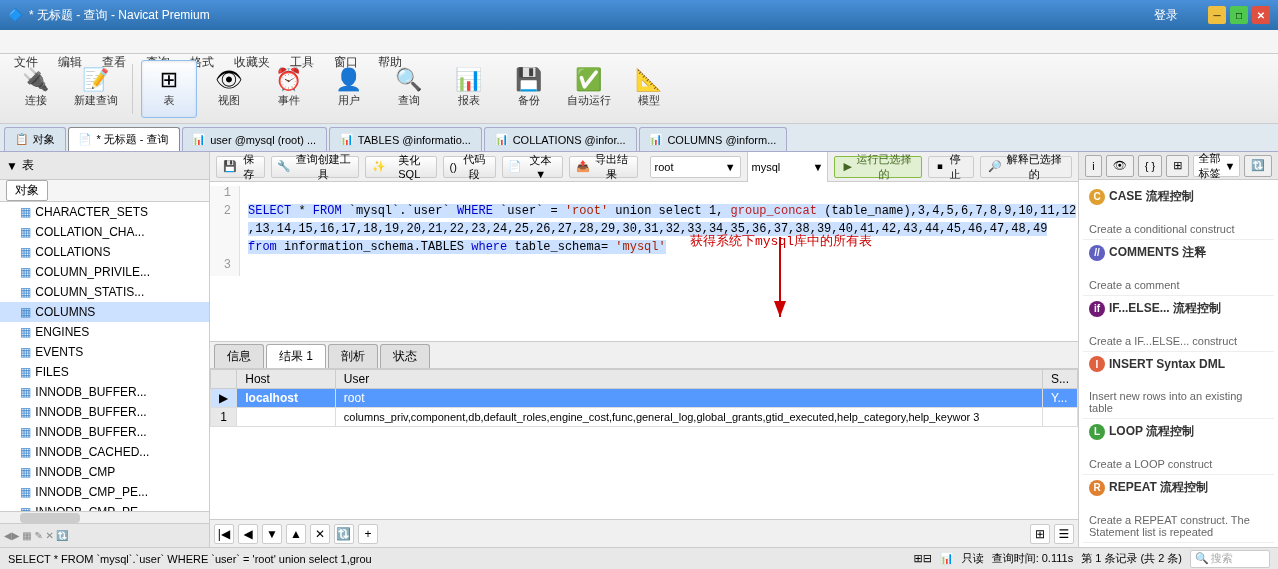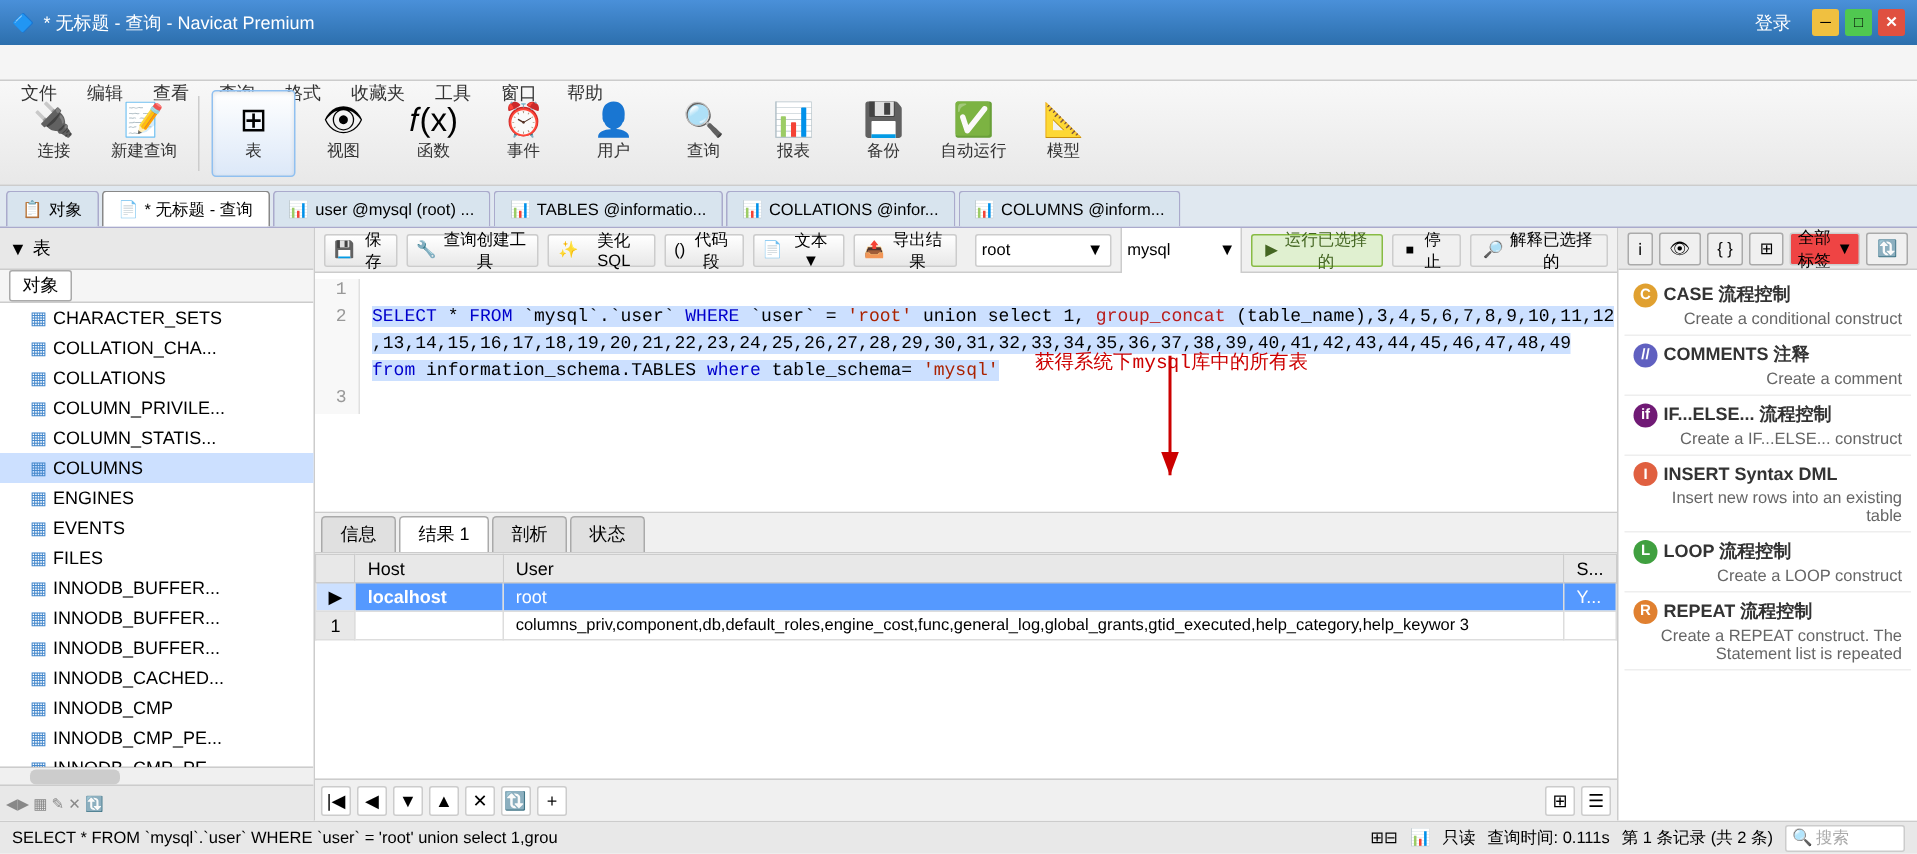--- a/index.html
+++ b/index.html
@@ -211,29 +211,29 @@
       display: flex; align-items: center; padding: 0 6px; gap: 4px;
     }
     .right-panel-tab {
       height: 22px; padding: 0 6px; cursor: pointer;
       border: 1px solid #aaa; border-radius: 2px;
       background: #f0f0f0; font-size: 11px;
       display: flex; align-items: center;
     }
     .right-panel-select {
       flex: 1; height: 22px; border: 1px solid #ccc; border-radius: 2px;
-      background: #ef4444; padding: 0 4px; font-size: 11px;
+      background: #ffffff; padding: 0 4px; font-size: 11px;
       display: flex; align-items: center; justify-content: space-between; cursor: pointer;
     }
     .snippet-list { flex: 1; overflow-y: auto; padding: 4px; }
     .snippet-item {
       padding: 4px 6px; border-bottom: 1px solid #eee; cursor: pointer;
     }
     .snippet-title { font-weight: bold; font-size: 12px; color: #333; display: flex; align-items: center; gap: 4px; }
-    .snippet-desc { font-size: 11px; color: #666; margin-top: 2px; text-align: right; }
+    .snippet-desc { font-size: 11px; color: #666; margin-top: 18px; }
     .snippet-icon { width: 16px; height: 16px; border-radius: 50%; display: flex; align-items: center; justify-content: center; font-size: 10px; color: white; }
     .icon-case { background: #e0a030; }
     .icon-comments { background: #6060c0; }
     .icon-ifelse { background: #701a75; }
     .icon-insert { background: #e06040; }
     .icon-loop { background: #40a040; }
     .icon-repeat { background: #e08030; }
 
     
     .status-bar {
@@ -258,21 +258,21 @@
     .kw-func { color: #b91c1c; }
   </style>
 </head>
 <body>
 
 <div class="title-bar">
   <div class="title-bar-left">
     <span>🔷</span>
     <span>* 无标题 - 查询 - Navicat Premium</span>
   </div>
-  <div style="display:flex;align-items:center;gap:6px;">
+  <div style="display:flex;align-items:center;gap:22px;">
     <span style="font-size:12px;cursor:pointer;margin-right:8px;">登录</span>
     <div class="title-bar-controls">
       <button class="title-btn title-btn-min">─</button>
       <button class="title-btn title-btn-max">□</button>
       <button class="title-btn title-btn-close">✕</button>
     </div>
   </div>
 </div>
 
 <div class="menu-bar">
@@ -303,24 +303,20 @@
   <div class="toolbar-btn active">
     <div class="toolbar-icon">⊞</div>
     <div class="toolbar-label">表</div>
   </div>
 
   <div class="toolbar-btn">
     <div class="toolbar-icon">👁</div>
     <div class="toolbar-label">视图</div>
   </div>
 
-  <div class="toolbar-btn">
-    <div class="toolbar-icon">𝑓(x)</div>
-    <div class="toolbar-label">函数</div>
-  </div>
 
   <div class="toolbar-btn">
     <div class="toolbar-icon">⏰</div>
     <div class="toolbar-label">事件</div>
   </div>
 
   <div class="toolbar-btn">
     <div class="toolbar-icon">👤</div>
     <div class="toolbar-label">用户</div>
   </div>

